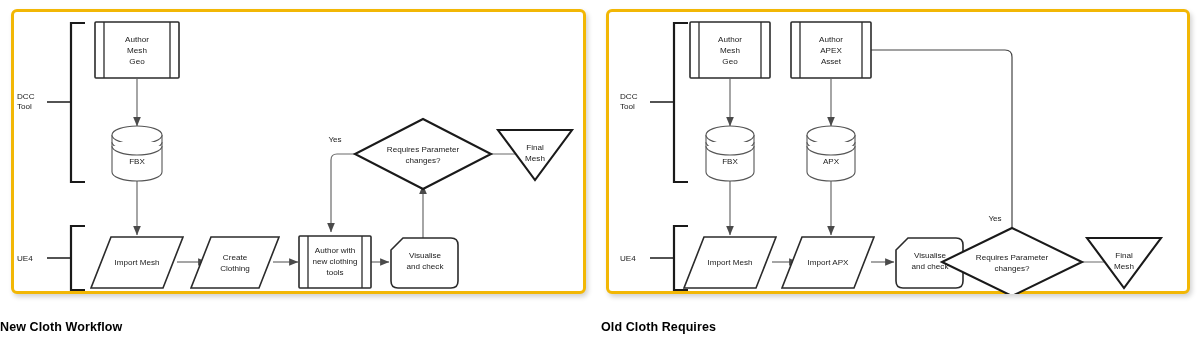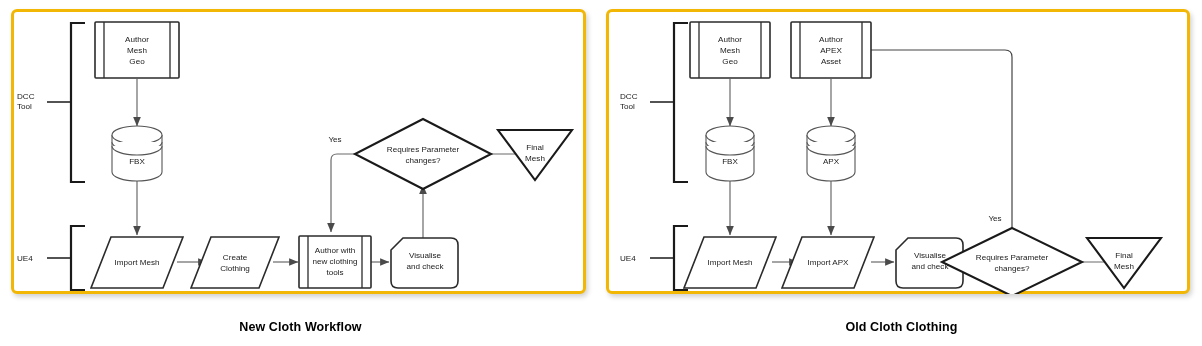--- a/index.html
+++ b/index.html
@@ -40,21 +40,20 @@
   .panel-right .panel-frame {
     left: 5px;
     width: 584px;
   }
 
   .panel-caption {
     position: absolute;
     top: 320px;
     left: 0;
     width: 601px;
-    text-align: center;
     font-size: 12.5px;
     font-weight: bold;
     color: #000000;
     letter-spacing: 0.1px;
   }
 
   svg.flow {
     position: absolute;
     top: 9px;
     left: 11px;
@@ -310,16 +309,16 @@
 
       <g>
         <path class="shape-heavy" d="M481,229 L555,229 L518,279 z"></path>
         <text class="lbl" x="518" y="249">Final</text>
         <text class="lbl" x="518" y="260">Mesh</text>
       </g>
 
       <text class="lbl-edge" x="389" y="212">Yes</text>
     </svg>
 
-    <div class="panel-caption">Old Cloth Clothing</div>
+    <div class="panel-caption">Old Cloth Requires</div>
   </div>
 
 </div>
 
 </body></html>

